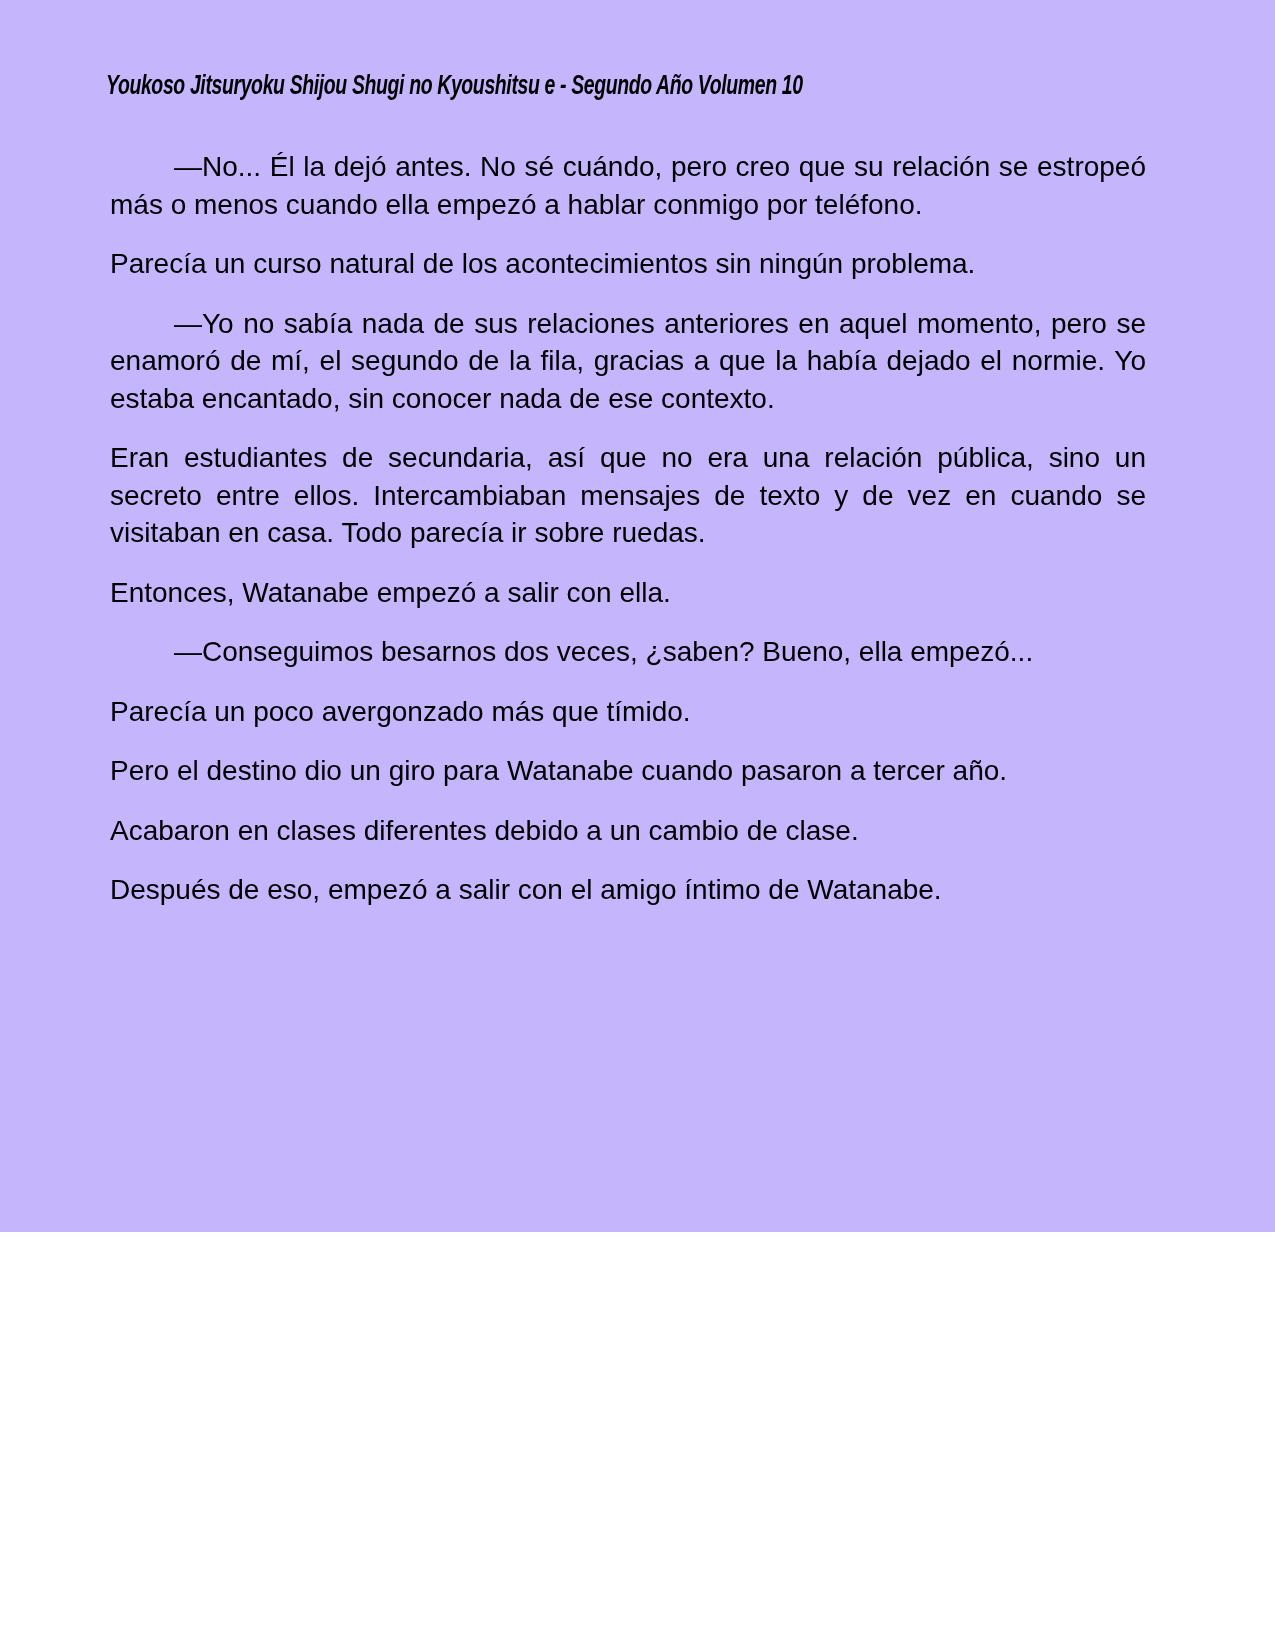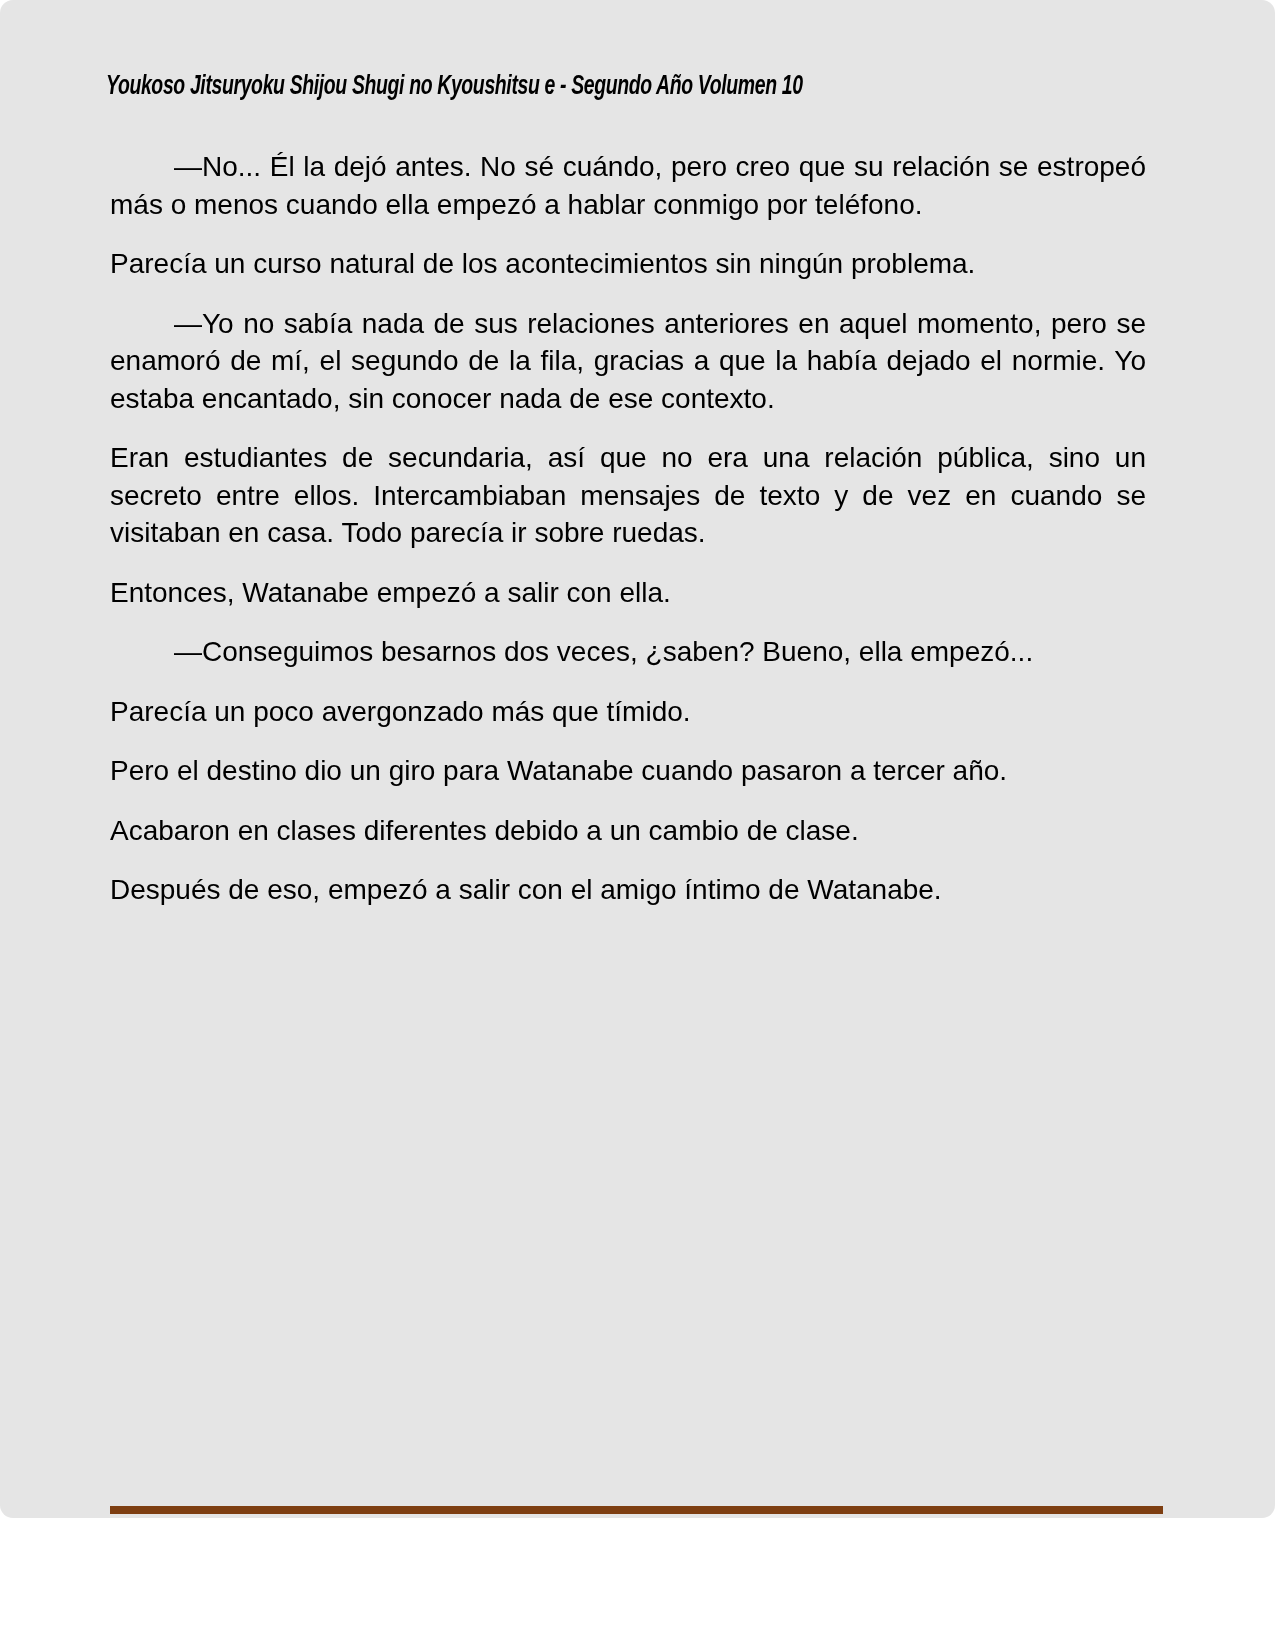--- a/index.html
+++ b/index.html
@@ -3,26 +3,25 @@
 <meta charset="utf-8">
 <style>
   html, body {
     margin: 0;
     padding: 0;
     background: #ffffff;
   }
   .page {
     position: relative;
     width: 1275px;
-    height: 1518px;
-    background: #e5e5e5;
+    height: 1232px;
+    background: #c4b5fd;
     overflow: hidden;
     font-family: "Liberation Sans", sans-serif;
     color: #000000;
-    border-radius: 13px;
   }
   .header-title {
     position: absolute;
     left: 106px;
     top: 70px;
     font-family: "Liberation Sans", sans-serif;
     font-weight: bold;
     font-style: italic;
     font-size: 27px;
     letter-spacing: -0.5px;

